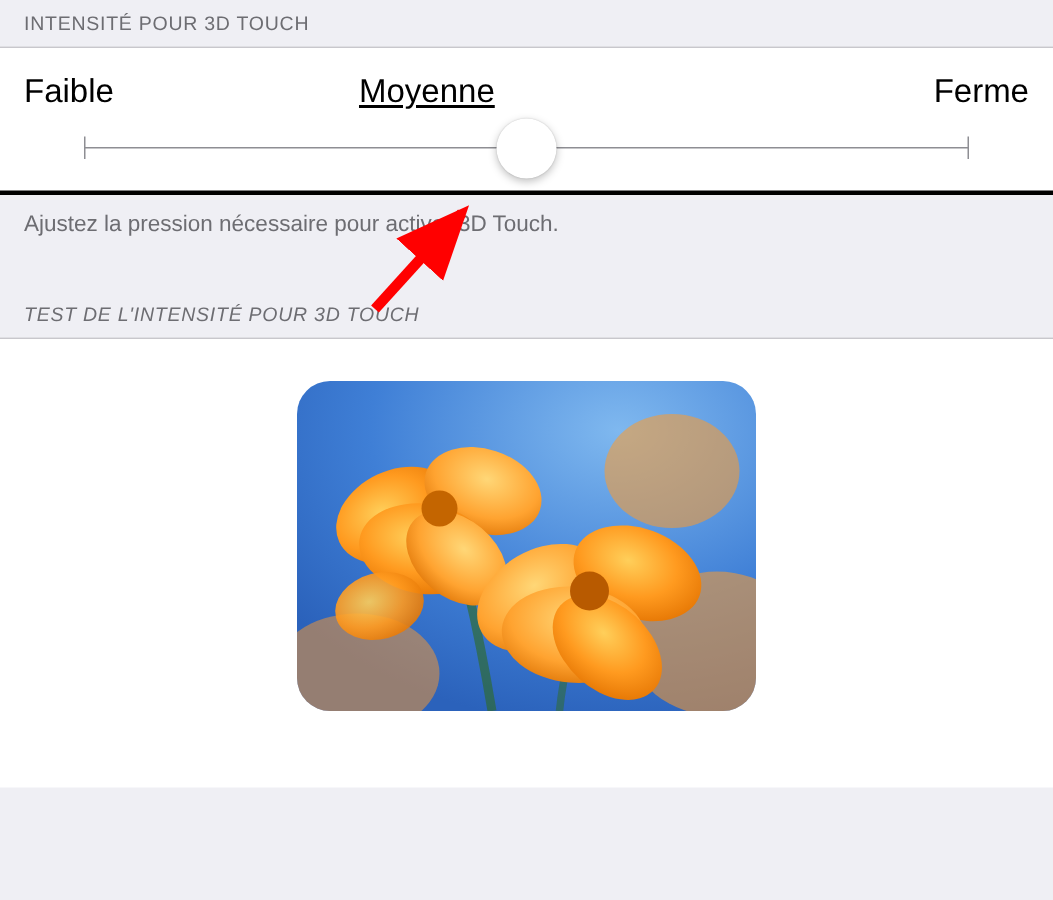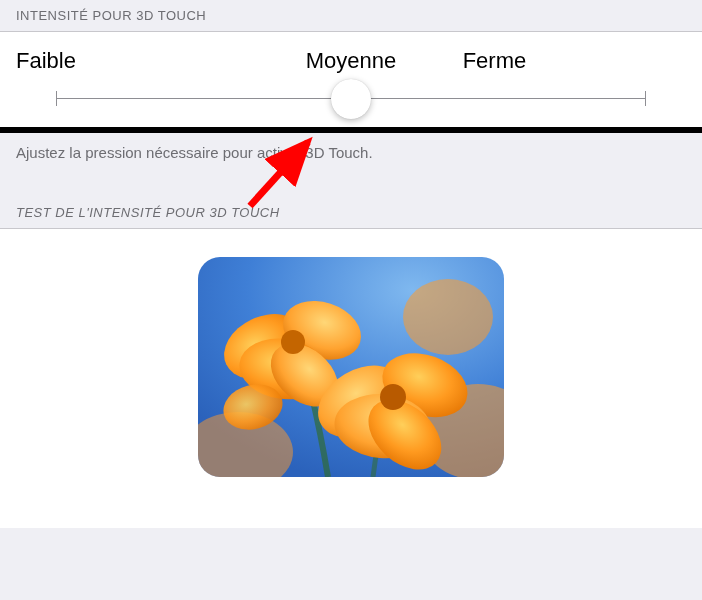--- a/index.html
+++ b/index.html
@@ -13,34 +13,34 @@
   .section-header {
     font-size: 13px;
     letter-spacing: 0.5px;
     color: #6d6d72;
     padding: 8px 16px 8px 16px;
     text-transform: uppercase;
   }
   .slider-panel {
     background: #ffffff;
     border-top: 1px solid #c8c7cc;
-    border-bottom: 6px solid #000000;
+    border-bottom: 3px solid #000000;
     padding: 16px 16px 28px 16px;
   }
   .slider-labels {
     display: flex;
     justify-content: space-between;
     font-size: 22px;
     color: #000;
     margin-bottom: 24px;
   }
   .slider-labels span { flex: 1; }
   .slider-labels span:nth-child(1){ text-align: left; }
-  .slider-labels span:nth-child(2){ text-align: center; }
-  .slider-labels span:nth-child(3){ text-align: left; }
+  .slider-labels span:nth-child(2){ text-align: left; text-decoration: underline; }
+  .slider-labels span:nth-child(3){ text-align: right; }
   .slider-track-wrap {
     position: relative;
     margin: 0 40px;
   }
   .slider-track {
     height: 1px;
     background: #8e8e93;
     position: relative;
   }
   .slider-tick {

